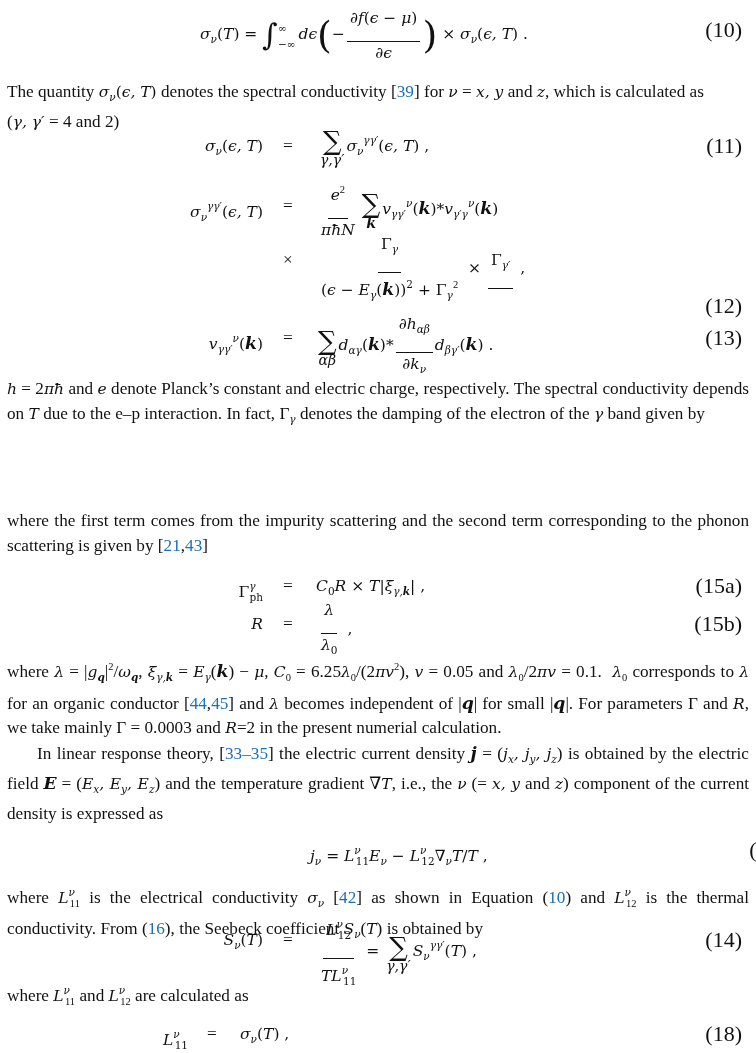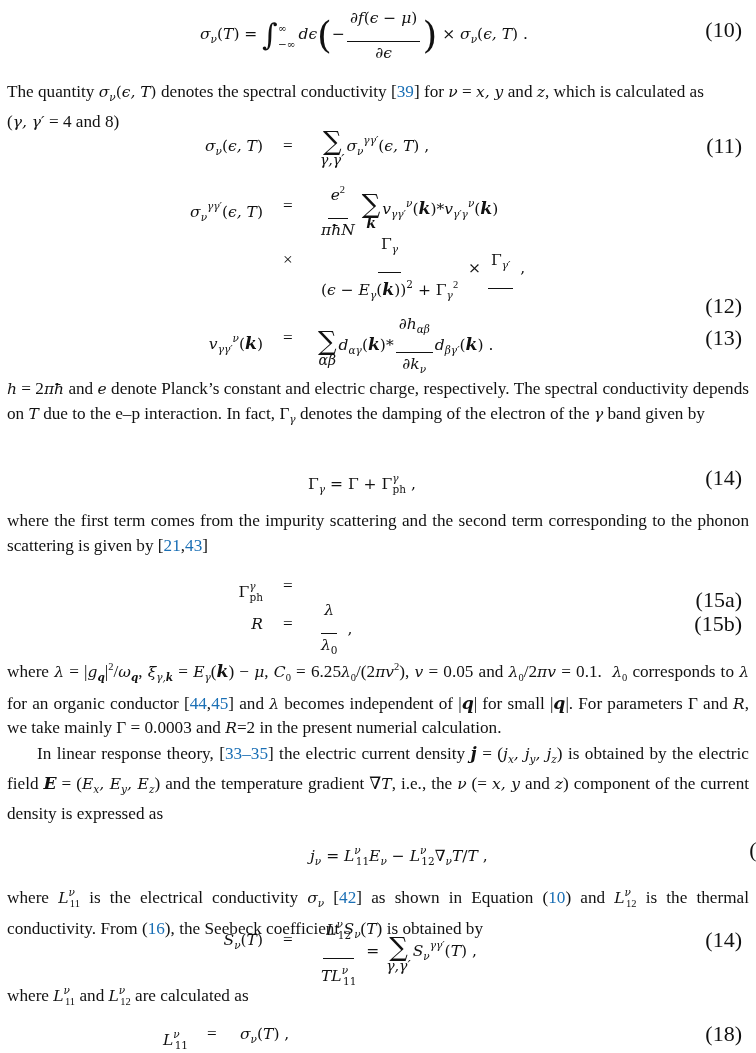--- a/index.html
+++ b/index.html
@@ -46,21 +46,21 @@
         </span><span class="m">dϵ</span><span class="paren">(</span><span class="mr">−</span><span class="frac">
           <span class="num"><span class="m">∂f</span><span class="mr">(</span><span class="m">ϵ</span><span class="mr"> − </span><span class="m">μ</span><span class="mr">)</span></span>
           <span class="den"><span class="m">∂ϵ</span></span>
         </span><span class="paren">)</span><span class="mr"> × </span><span class="m">σ<span class="sub">ν</span></span><span class="mr">(</span><span class="m">ϵ, T</span><span class="mr">) .</span>
     </div>
     <span class="eqnum" style="top:12px;">(10)</span>
   </div>
 
   <div class="para" style="top:72px;margin-top:8px;">
     <p><span>The quantity </span><span class="m">σ<span class="sub">ν</span></span><span class="mr">(</span><span class="m">ϵ, T</span><span class="mr">)</span><span> denotes the spectral conductivity [</span><a class="cite">39</a><span>] for </span><span class="m">ν</span> = <span class="m">x, y</span><span> and </span><span class="m">z</span><span>, which is calculated as</span></p>
-    <p>(<span class="m">γ, γ′</span><span> = 4 and 8)</span></p>
+    <p>(<span class="m">γ, γ′</span><span> = 4 and 2)</span></p>
   </div>
 
   <div class="eq" style="top:132px;height:46px;">
     <div class="lhs" style="right:493px;top:2px;"><span class="m">σ<span class="sub">ν</span></span><span class="mr">(</span><span class="m">ϵ, T</span><span class="mr">)</span></div>
     <div class="rel" style="left:283px;top:2px;">=</div>
     <div class="rhs" style="left:318px;top:-4px;"><span class="sum">
           <span class="sg">∑</span>
           <span class="lim">γ,γ′</span>
         </span><span class="m">σ<span class="sub">ν</span><span class="sup">γγ′</span></span><span class="mr">(</span><span class="m">ϵ, T</span><span class="mr">) ,</span></div>
     <span class="eqnum" style="top:2px;">(11)</span>
@@ -96,33 +96,30 @@
           <span class="num"><span class="m">∂h<span class="sub">αβ</span></span></span>
           <span class="den"><span class="m">∂k<span class="sub">ν</span></span></span>
         </span><span class="m">d<span class="sub">βγ′</span></span><span class="mr">(</span><span class="mb">k</span><span class="mr">) .</span></div>
     <span class="eqnum" style="top:10px;">(13)</span>
   </div>
 
   <div class="para" style="top:377px;">
     <p><span class="m">h</span> = 2<span class="m">πħ</span><span> and </span><span class="m">e</span><span> denote Planck’s constant and electric charge, respectively. The spectral conductivity depends on </span><span class="m">T</span><span> due to the e–p interaction. In fact, </span>Γ<span class="sub m">γ</span><span> denotes the damping of the electron of the </span><span class="m">γ</span><span> band given by</span></p>
   </div>
 
-  <div class="eq" style="top:466px;">
-    <div class="rhs" style="left:308px;top:0px;"><span class="mr">Γ</span><span class="sub m">γ</span><span class="mr"> = Γ + Γ</span><span class="sup m">γ</span><span class="sub mr" style="margin-left:-6px;">ph</span><span class="mr"> ,</span></div>
-    <span class="eqnum" style="top:0px;">(14)</span>
-  </div>
 
   <div class="para" style="top:509px;">
     <p><span>where the first term comes from the impurity scattering and the second term corresponding to the phonon scattering is given by [</span><a class="cite">21</a>,<a class="cite">43</a>]</p>
   </div>
 
   <div class="eq" style="top:574px;">
     <div class="lhs" style="right:493px;top:0px;"><span class="mr">Γ</span><span class="sup m">γ</span><span class="sub mr" style="margin-left:-6px;">ph</span></div>
     <div class="rel" style="left:283px;top:0px;">=</div>
-    <span class="eqnum" style="top:0px;margin-top:14px;">(15a)</span>
+    <div class="rhs" style="left:316px;top:0px;"><span class="m">C</span><span class="sub mr">0</span><span class="m">R</span><span class="mr"> × </span><span class="m">T</span><span class="mr">|</span><span class="m">ξ<span class="sub">γ,</span></span><span class="sub mb">k</span><span class="mr">| ,</span></div>
+    <span class="eqnum" style="top:0px;">(15a)</span>
   </div>
 
   <div class="eq" style="top:600px;height:46px;">
     <div class="lhs" style="right:493px;top:12px;"><span class="m">R</span></div>
     <div class="rel" style="left:283px;top:12px;">=</div>
     <div class="rhs" style="left:316px;top:0px;"><span class="frac">
           <span class="num"><span class="m">λ</span></span>
           <span class="den"><span class="m">λ</span><span class="sub mr">0</span></span>
         </span><span class="mr"> ,</span></div>
     <span class="eqnum" style="top:12px;">(15b)</span>

